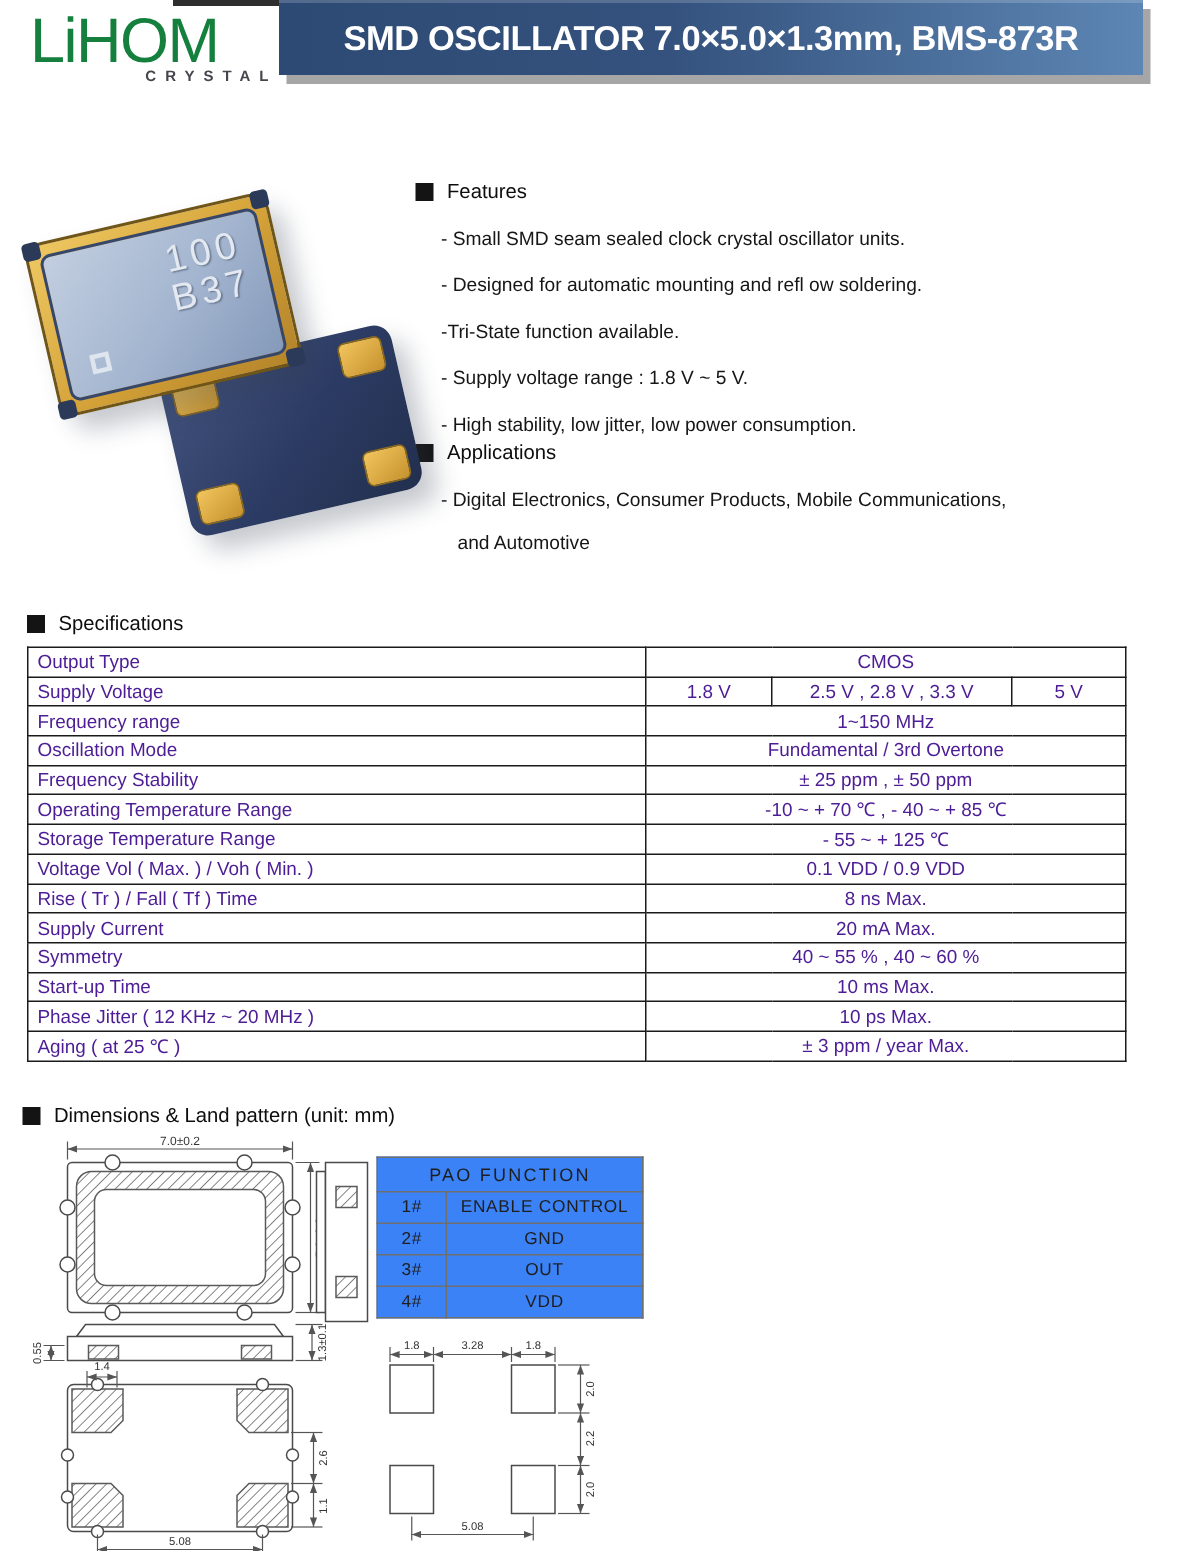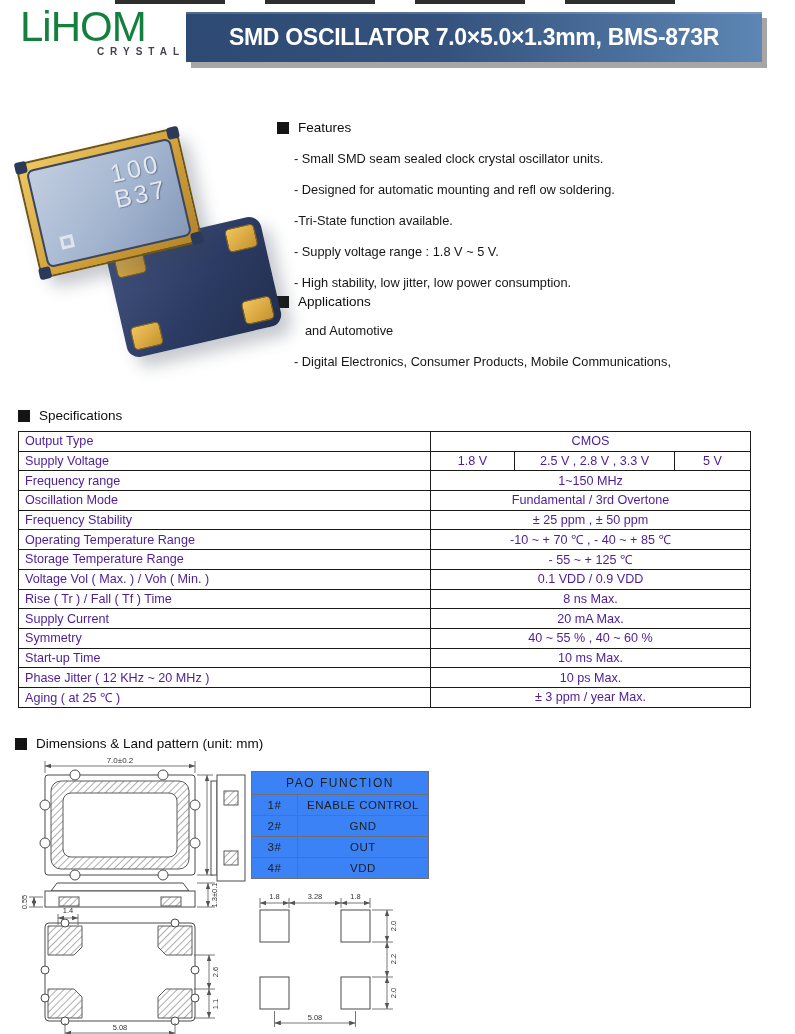--- a/index.html
+++ b/index.html
@@ -10,21 +10,21 @@
   
   .edge-line { position:absolute; left:115px; top:0; width:576px; height:4px;
     background:repeating-linear-gradient(90deg,#2e2e2e 0 110px, transparent 110px 150px); }
 
   
   .logo { position:absolute; left:20px; top:6px; width:165px; }
   .logo-name { font-size:42px; font-weight:400; color:#15803d; letter-spacing:-1px; line-height:1; }
   .logo-sub  { font-size:10px; font-weight:700; color:#45454d; letter-spacing:6px; text-align:right; margin-top:-2px; }
 
   
-  .title-bar { position:absolute; left:186px; top:12px; width:576px; height:50px;
+  .title-bar { position:absolute; left:186px; top:0; width:576px; height:50px;
     background:linear-gradient(90deg,#2d4a74 0%,#34527d 45%,#5d86b4 100%);
     box-shadow:5px 6px 0 #a6a6a6, inset 0 2px 0 rgba(255,255,255,.18);
     display:flex; align-items:center; justify-content:center; }
   .title-bar span { color:#fff; font-weight:bold; font-size:23px; letter-spacing:-0.3px; }
 
   
   .photo { position:absolute; left:12px; top:128px; width:260px; height:224px; }
   .chip-top { position:absolute; left:14px; top:16px; width:166px; height:118px;
     transform:rotate(-13deg);
     background:linear-gradient(145deg,#efc862 0%,#d3a137 55%,#b3832a 100%);
@@ -127,22 +127,22 @@
   <div class="feat-item">-Tri-State function available.</div>
   <div class="feat-item">- Supply voltage range : 1.8 V ~ 5 V.</div>
   <div class="feat-item">- High stability, low jitter, low power consumption.</div>
 </section>
 
 <section class="apps-sec">
   <div class="sec-head">
     <span class="bullet"></span>
     <span>Applications</span>
   </div>
+  <div class="app-item">- Digital Electronics, Consumer Products, Mobile Communications,</div>
   <div class="app-item cont">and Automotive</div>
-  <div class="app-item">- Digital Electronics, Consumer Products, Mobile Communications,</div>
 </section>
 
 <section class="specs-sec">
   <div class="sec-head">
     <span class="bullet"></span>
     <span>Specifications</span>
   </div>
   <table class="spec-table">
     <colgroup>
         <col style="width:412px">

